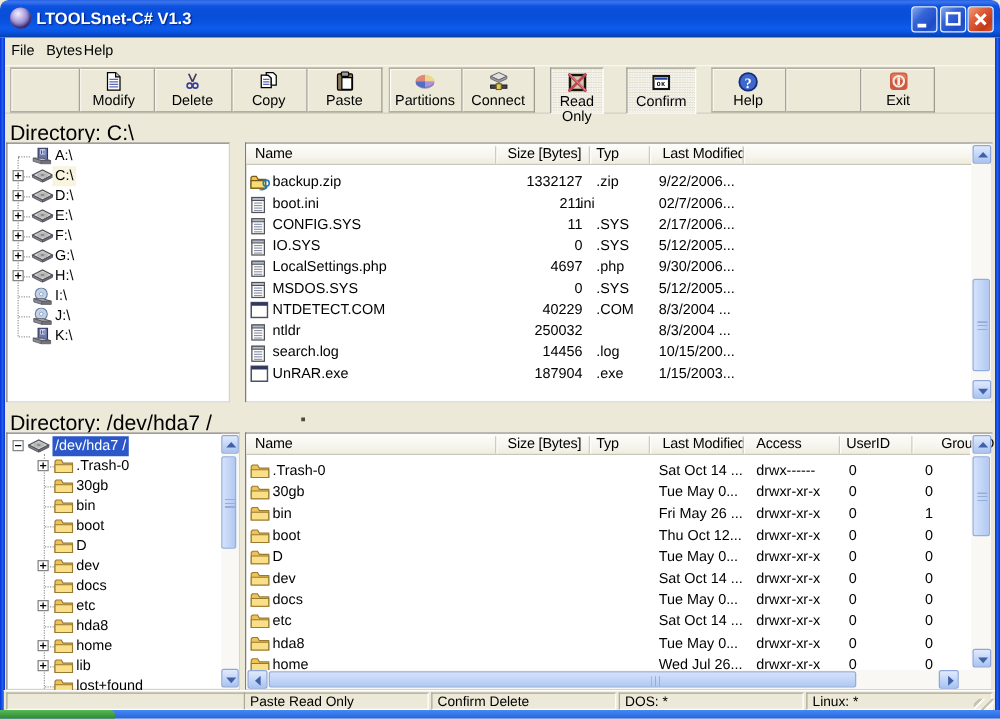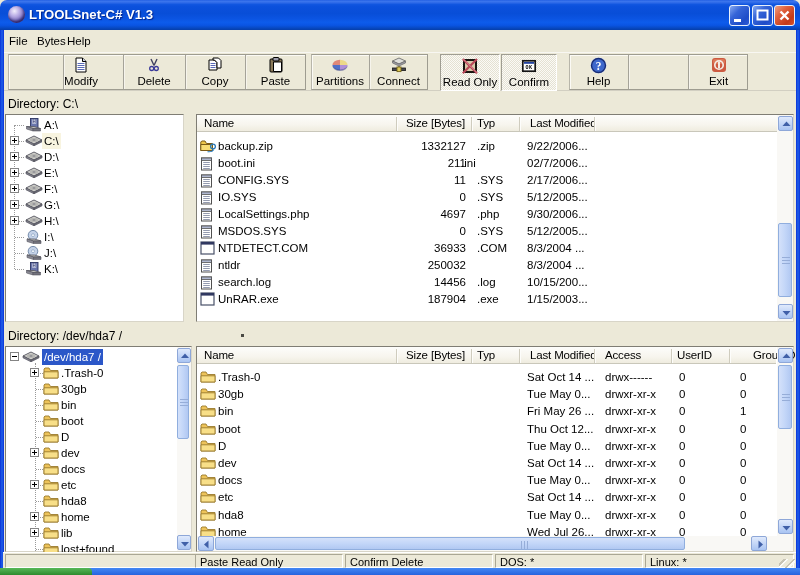--- a/index.html
+++ b/index.html
@@ -17,21 +17,21 @@
 #bleft,#bright{position:absolute;top:30px;width:4px;height:538px;background:linear-gradient(90deg,#0831d9,#2060e8 50%,#0831d9)}
 #bleft{left:0}#bright{left:796px}
 #menu{position:absolute;left:4px;top:30px;width:792px;height:22px;color:#000}
 #menu span{position:absolute;top:5px}
 #toolbar{position:absolute;left:4px;top:52px;width:792px;height:39px;border-top:1px solid #f8f7f2;border-bottom:1px solid #d2cfc2}
 .sep{position:absolute;top:2px;width:1px;height:34px;background:#a5a399;box-shadow:1px 0 0 #f6f4ec}
 .tbb{position:absolute;top:1px;height:37px}
 .tbic{position:absolute;top:3px;left:0;width:100%;text-align:center;height:16px}
 .tbtx{position:absolute;top:21px;width:100%;text-align:center;font-size:11.5px;color:#000}
 .toggled{background-image:repeating-conic-gradient(#fbfaf6 0% 25%,#e4e1d2 0% 50%);background-size:2px 2px;border:1px solid #9f9d92;border-right-color:#fff;border-bottom-color:#fff}
-.dirlab{position:absolute;color:#000;font-size:12px}
+.dirlab{position:absolute;color:#000;font-size:17px}
 .panel{position:absolute;background:#fff;border:1px solid #7f7d74;border-bottom-color:#d8d5c8;border-right-color:#d8d5c8}
 .lhead{position:absolute;left:0;top:0;right:0;height:17px;background:linear-gradient(180deg,#fdfdfb 0%,#f7f5ee 60%,#efecdf 100%);border-bottom:1px solid #c9c7ba;color:#000}
 .lhead .hc{position:absolute;top:2px;font-size:11.5px;white-space:nowrap;letter-spacing:-0.15px}
 .hsep{position:absolute;top:2px;width:1px;height:14px;background:#cfccbe;box-shadow:1px 0 0 #fdfdfb}
 .row{position:absolute;height:17px;line-height:17px;white-space:nowrap;color:#000;font-size:11.5px}
 .titem{position:absolute;height:16px;line-height:16px;white-space:nowrap;color:#000;font-size:11.5px}
 .expb{position:absolute;width:9px;height:9px;border:1px solid #848484;background:#fff}
 .expb i{position:absolute;background:#000}
 .expb .h{left:1px;top:3px;width:5px;height:1px}
 .expb .v{left:3px;top:1px;width:1px;height:5px}
@@ -65,21 +65,21 @@
 <div id="bright"></div>
 <div id="menu">
     <span style="left:5px">File</span>
     <span style="left:33px">Bytes</span>
     <span style="left:63px">Help</span>
   </div>
 <div id="toolbar">
     <div class="abs" style="left:4px;top:1px;width:298px;height:36px;border:1px solid #9e9c90;border-left-color:#b8b6aa;box-shadow:inset 1px 1px 0 #fbfaf5"></div>
     <div class="abs" style="left:307px;top:1px;width:117px;height:36px;border:1px solid #9e9c90;border-left-color:#b8b6aa;box-shadow:inset 1px 1px 0 #fbfaf5"></div>
     <div class="abs" style="left:565px;top:1px;width:179px;height:36px;border:1px solid #9e9c90;border-left-color:#b8b6aa;box-shadow:inset 1px 1px 0 #fbfaf5"></div>
-    <div class="tbb" style="left:49px;width:56px">
+    <div class="tbb" style="left:59px;width:56px">
       <div class="tbic"><svg width="16" height="16" viewBox="0 0 16 16" style="">
           <path d="M3 1 H9.5 L13 4.5 V15 H3 Z" fill="#fffffe" stroke="#000" stroke-width="1"></path>
           <path d="M9.5 1 L9.5 4.5 L13 4.5" fill="#cfd4e8" stroke="#000" stroke-width="1"></path>
           <rect x="4.5" y="6" width="7" height="1" fill="#5a6ab8"></rect>
           <rect x="4.5" y="8" width="7" height="1" fill="#5a6ab8"></rect>
           <rect x="4.5" y="10" width="7" height="1" fill="#5a6ab8"></rect>
           <rect x="4.5" y="12" width="7" height="1" fill="#5a6ab8"></rect>
         </svg></div>
       <div class="tbtx">Modify</div>
     </div>
@@ -122,21 +122,21 @@
     <div class="tbb" style="left:365px;width:59px">
       <div class="tbic"><svg width="16" height="16" viewBox="0 0 16 16" style="">
           <path d="M1.5 4 L8 1 L14.5 4 L8 7 Z" fill="#e0e0dc" stroke="#606060" stroke-width="0.8"></path>
           <path d="M1.5 4 L8 7 L14.5 4 L14.5 6 L8 9 L1.5 6 Z" fill="#9a9aa2" stroke="#606060" stroke-width="0.6"></path>
           <rect x="7.2" y="9" width="1.6" height="2" fill="#707070"></rect>
           <rect x="1.5" y="11" width="13" height="2.6" fill="#484850" stroke="#181818" stroke-width="0.8"></rect>
           <rect x="6" y="10" width="4" height="4.6" fill="#e0cc58" stroke="#706018" stroke-width="0.9"></rect>
         </svg></div>
       <div class="tbtx">Connect</div>
     </div>
-    <div class="tbb toggled" style="left:436px;width:60px">
+    <div class="tbb toggled" style="left:436px;width:43px">
       <div class="tbic"><svg width="16" height="16" viewBox="0 0 16 16" style="">
           <rect x="2" y="2" width="12" height="12" fill="#d8c8a8" stroke="#181410" stroke-width="2"></rect>
           <path d="M0.8 1 L15 15.2 M15 1 L0.8 15.2" stroke="#b84858" stroke-width="2.2"></path>
           <path d="M1.5 1.2 L15 14.7" stroke="#e89aa8" stroke-width="0.8"></path>
         </svg></div>
       <div class="tbtx">Read Only</div>
     </div>
     <div class="tbb toggled" style="left:497px;width:56px">
       <div class="tbic"><svg width="16" height="16" viewBox="0 0 16 16" style="">
           <rect x="1.8" y="2.8" width="12.4" height="10.4" fill="#fffffe" stroke="#141414" stroke-width="1.7"></rect>
@@ -372,21 +372,21 @@
       </svg></div>
     <div class="row" style="left:21px;top:108px">MSDOS.SYS</div>
     <div class="row" style="left:189px;top:108px;width:80px;text-align:right">0</div>
     <div class="row" style="left:280px;top:108px">.SYS</div>
     <div class="row" style="left:330px;top:108px">5/12/2005...</div>
     <div class="abs" style="left:3px;top:126px"><svg width="15" height="14" viewBox="0 0 15 14">
         <rect x="1" y="1" width="13" height="12" fill="#fffffe" stroke="#485068" stroke-width="1.2"></rect>
         <rect x="1" y="1" width="13" height="2.6" fill="#303860"></rect>
       </svg></div>
     <div class="row" style="left:21px;top:125px">NTDETECT.COM</div>
-    <div class="row" style="left:189px;top:125px;width:80px;text-align:right">36933</div>
+    <div class="row" style="left:189px;top:125px;width:80px;text-align:right">40229</div>
     <div class="row" style="left:280px;top:125px">.COM</div>
     <div class="row" style="left:330px;top:125px">8/3/2004 ...</div>
     <div class="abs" style="left:3px;top:143px"><svg width="13" height="15" viewBox="0 0 13 15">
         <rect x="1.5" y="2" width="10" height="12" fill="#fffffe" stroke="#505050" stroke-width="1"></rect>
         <rect x="1.5" y="2" width="10" height="2.4" fill="#b0b8d0" stroke="#505050" stroke-width="0.8"></rect>
         <rect x="3.2" y="6" width="6.6" height="0.9" fill="#8890a8"></rect>
         <rect x="3.2" y="8" width="6.6" height="0.9" fill="#8890a8"></rect>
         <rect x="3.2" y="10" width="6.6" height="0.9" fill="#8890a8"></rect>
         <rect x="3.2" y="12" width="6.6" height="0.9" fill="#8890a8"></rect>
       </svg></div>

